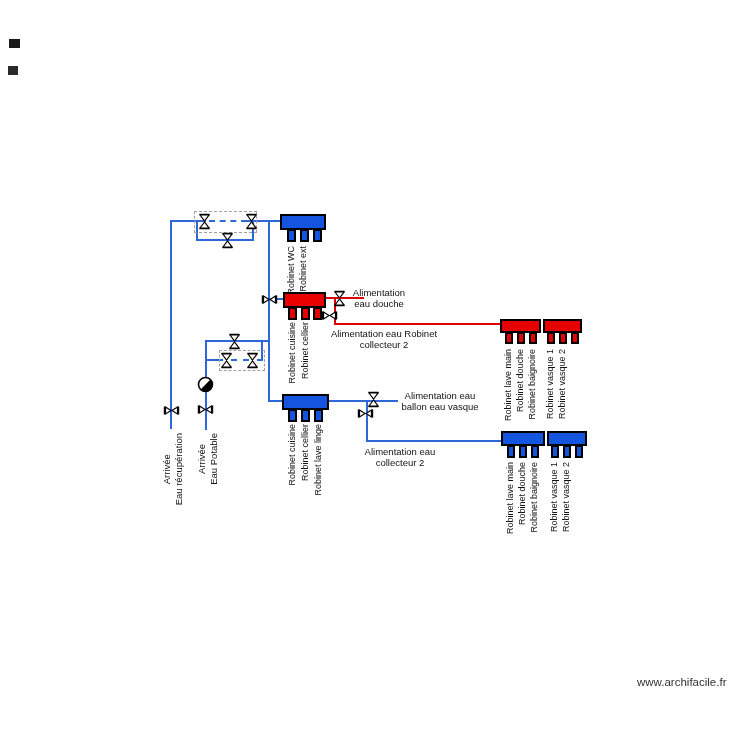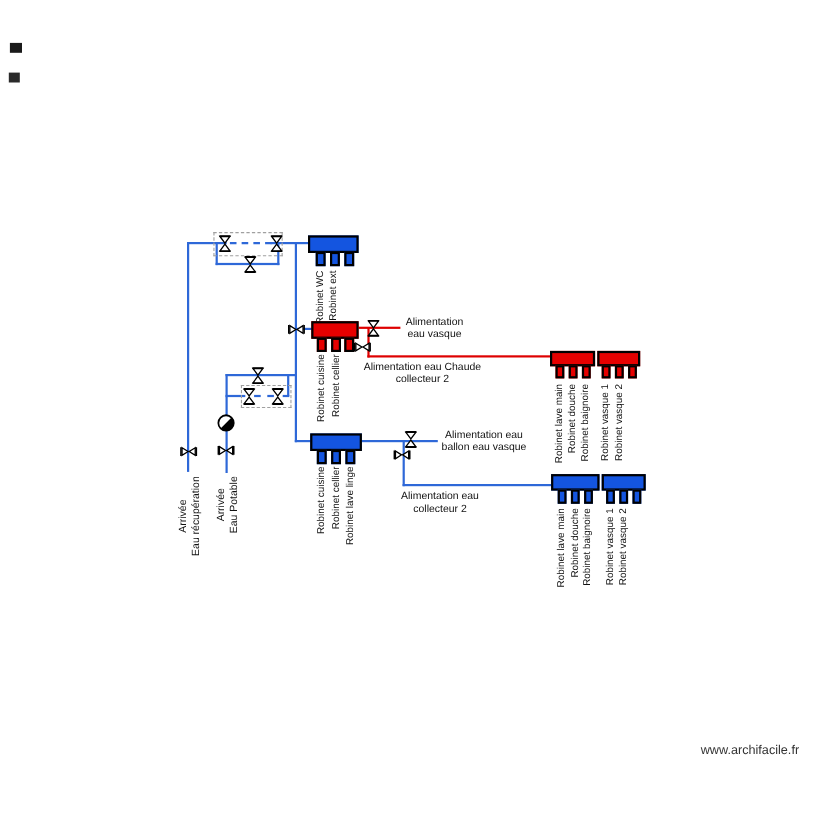--- a/index.html
+++ b/index.html
@@ -211,26 +211,26 @@
 
   <div class="vlabel2" style="right:589px;top:433px;">
     <span class="nl">Arrivée</span>
     <span class="nl">Eau récupération</span>
   </div>
   <div class="vlabel2" style="right:554px;top:433px;">
     <span class="nl">Arrivée</span>
     <span class="nl">Eau Potable</span>
   </div>
 
-  <div class="note" style="left:355px;top:287px;width:80px;">
+  <div class="note" style="left:339px;top:287px;width:80px;">
     <span class="nl">Alimentation</span>
-    <span class="nl">eau vasque</span>
+    <span class="nl">eau douche</span>
   </div>
   <div class="note" style="left:325px;top:328px;width:118px;">
-    <span class="nl">Alimentation eau Chaude</span>
+    <span class="nl">Alimentation eau Robinet</span>
     <span class="nl">collecteur 2</span>
   </div>
   <div class="note" style="left:394px;top:390px;width:92px;">
     <span class="nl">Alimentation eau</span>
     <span class="nl">ballon eau vasque</span>
   </div>
   <div class="note" style="left:360px;top:446px;width:80px;">
     <span class="nl">Alimentation eau</span>
     <span class="nl">collecteur 2</span>
   </div>

